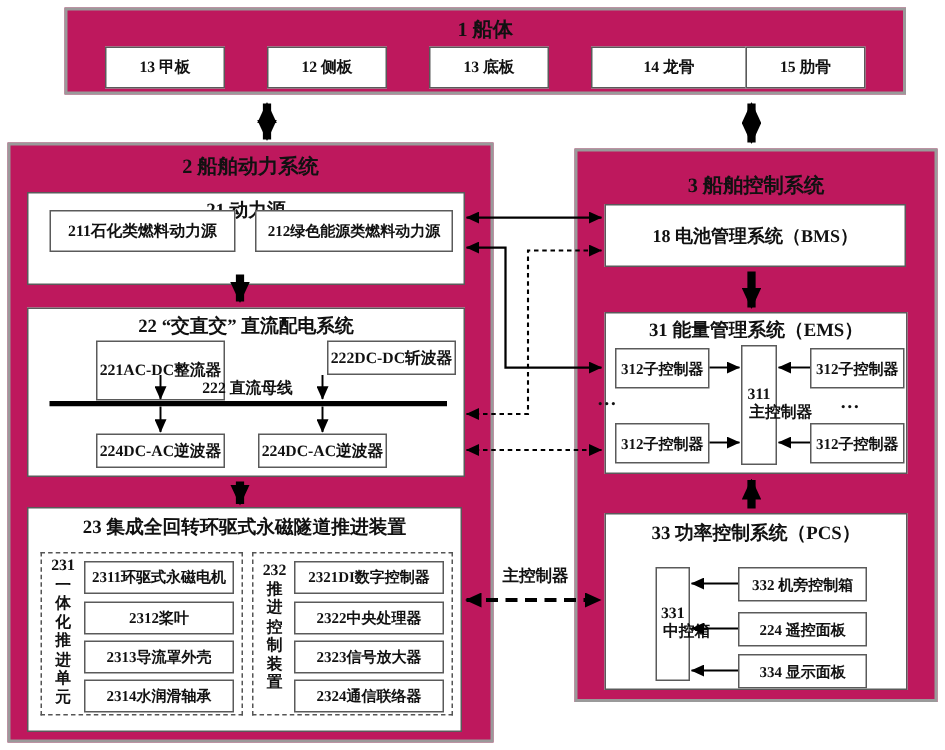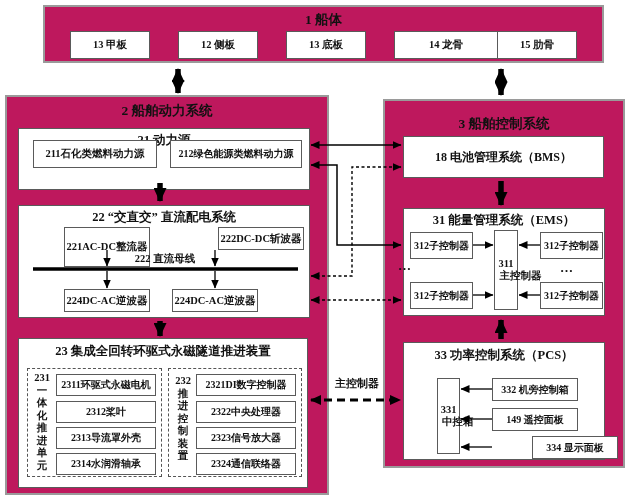--- a/index.html
+++ b/index.html
@@ -152,23 +152,23 @@
   <div class="abs sm" style="left:437px;top:378px;width:23px;height:76px;">
     <div class="vlab" style="position:static;">
       <div>331</div>
       <div class="vchars">中控箱</div>
     </div>
   </div>
   <div class="abs sm" style="left:492px;top:378px;width:86px;height:23px;font-size:10px;">
       <span>332 机旁控制箱</span>
     </div>
   <div class="abs sm" style="left:492px;top:408px;width:86px;height:23px;font-size:10px;">
-      <span>149 遥控面板</span>
-    </div>
-  <div class="abs sm" style="left:492px;top:436px;width:86px;height:23px;font-size:10px;margin-left:40px;">
+      <span>224 遥控面板</span>
+    </div>
+  <div class="abs sm" style="left:492px;top:436px;width:86px;height:23px;font-size:10px;">
       <span>334 显示面板</span>
     </div>
 
   <div class="note" style="left:318px;top:376px;width:78px;">主控制器</div>
 
   <svg width="630" height="500" viewBox="0 0 630 500">
     <defs>
       <marker id="ah" orient="auto-start-reverse" markerUnits="userSpaceOnUse" markerWidth="9" markerHeight="8" refX="8.5" refY="4">
           <path d="M0,0L9,4L0,8z" fill="#000"></path>
         </marker>

